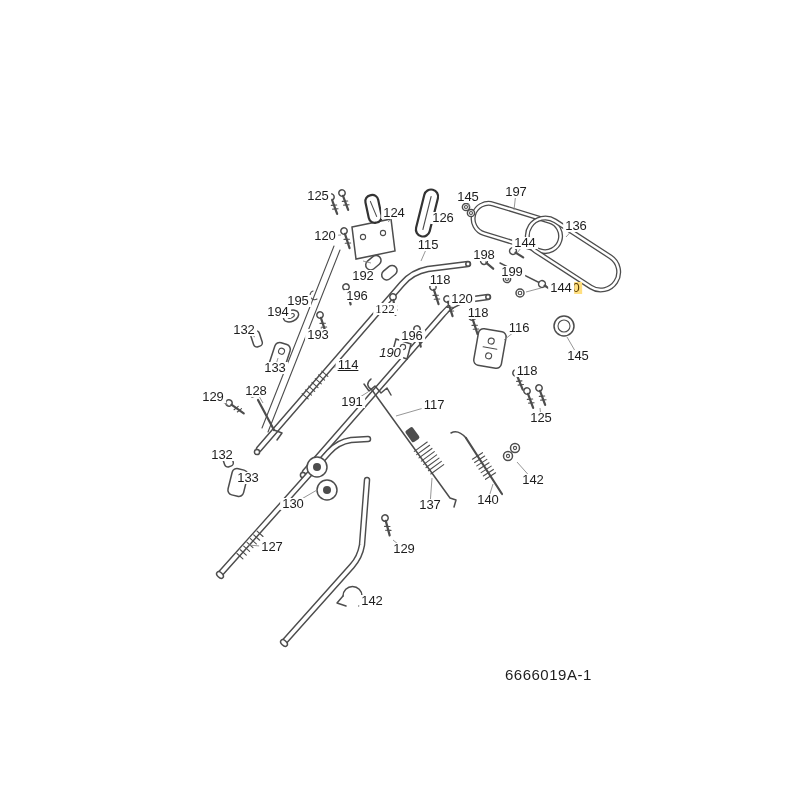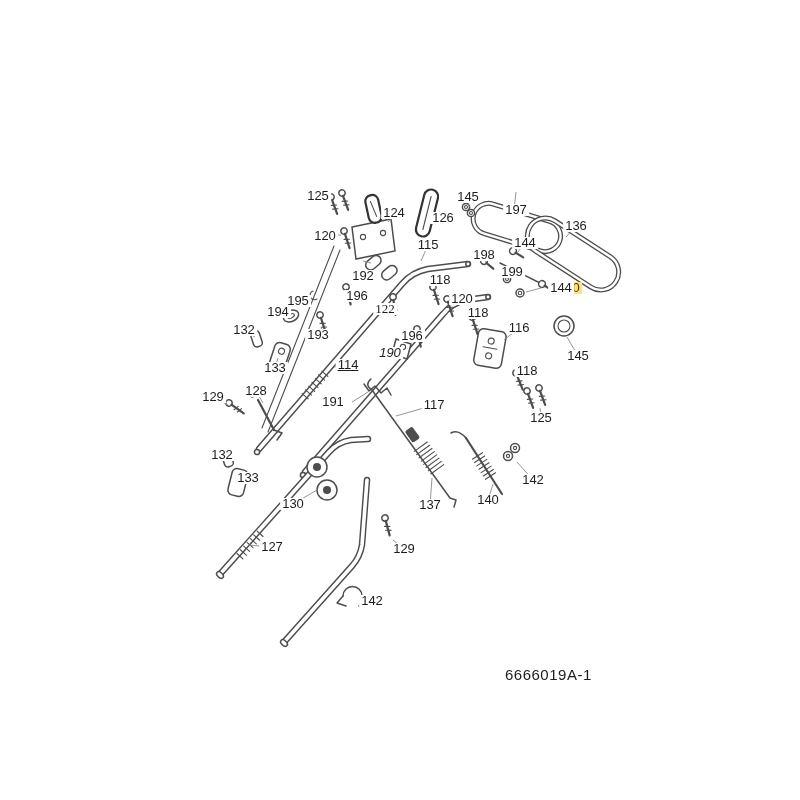--- a/index.html
+++ b/index.html
@@ -280,21 +280,21 @@
         <line x1="372" y1="601" x2="362" y2="598"></line>
       </g>
   </svg>
 
   <div id="labels">
       <div class="part-label" style="left: 318px; top: 196px;">125</div>
       <div class="part-label" style="left: 325px; top: 236px;">120</div>
       <div class="part-label" style="left: 394px; top: 213px;">124</div>
       <div class="part-label" style="left: 443px; top: 218px;">126</div>
       <div class="part-label" style="left: 468px; top: 197px;">145</div>
-      <div class="part-label" style="left: 516px; top: 192px; margin-top: 18px;">197</div>
+      <div class="part-label" style="left: 516px; top: 192px;">197</div>
       <div class="part-label" style="left: 576px; top: 226px;">136</div>
       <div class="part-label" style="left: 525px; top: 243px;">144</div>
       <div class="part-label" style="left: 484px; top: 255px; text-align: center;">198</div>
       <div class="part-label" style="left: 512px; top: 272px;">199</div>
       <div class="part-label highlight" style="left: 541px; top: 288px;">200</div>
       <div class="part-label" style="left: 561px; top: 288px;">144</div>
       <div class="part-label" style="left: 428px; top: 245px;">115</div>
       <div class="part-label" style="left: 363px; top: 261px; margin-top: 15px;">192</div>
       <div class="part-label" style="left: 357px; top: 296px;">196</div>
       <div class="part-label" style="left: 298px; top: 301px;">195</div>
@@ -304,21 +304,21 @@
       <div class="part-label" style="left: 478px; top: 313px;">118</div>
       <div class="part-label" style="left: 519px; top: 328px;">116</div>
       <div class="part-label" style="left: 578px; top: 356px;">145</div>
       <div class="part-label" style="left: 278px; top: 312px;">194</div>
       <div class="part-label" style="left: 318px; top: 335px;">193</div>
       <div class="part-label" style="left: 244px; top: 330px;">132</div>
       <div class="part-label" style="left: 275px; top: 368px;">133</div>
       <div class="part-label" style="left: 348px; top: 365px; text-decoration: underline;">114</div>
       <div class="part-label" style="left: 390px; top: 353px; font-style: italic;">190</div>
       <div class="part-label" style="left: 412px; top: 336px;">196</div>
-      <div class="part-label" style="left: 333px; top: 402px;">191</div>
+      <div class="part-label" style="left: 352px; top: 402px;">191</div>
       <div class="part-label" style="left: 527px; top: 371px;">118</div>
       <div class="part-label" style="left: 541px; top: 418px;">125</div>
       <div class="part-label" style="left: 213px; top: 397px;">129</div>
       <div class="part-label" style="left: 256px; top: 391px;">128</div>
       <div class="part-label" style="left: 434px; top: 405px;">117</div>
       <div class="part-label" style="left: 430px; top: 505px;">137</div>
       <div class="part-label" style="left: 488px; top: 500px;">140</div>
       <div class="part-label" style="left: 533px; top: 480px;">142</div>
       <div class="part-label" style="left: 222px; top: 455px;">132</div>
       <div class="part-label" style="left: 248px; top: 478px;">133</div>

